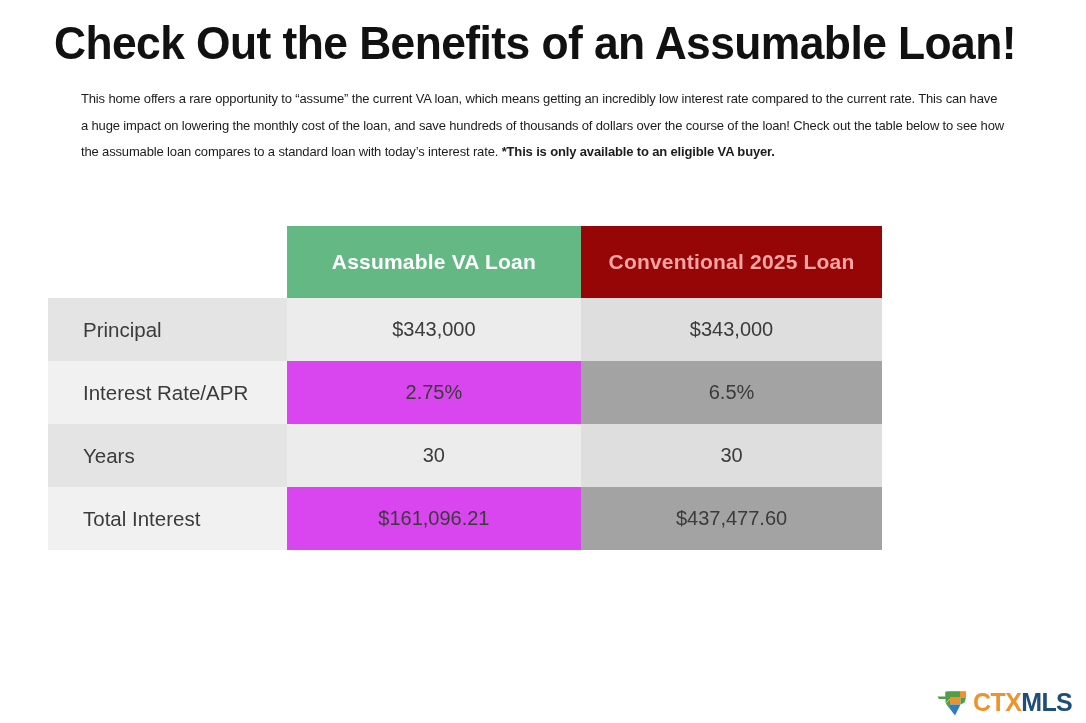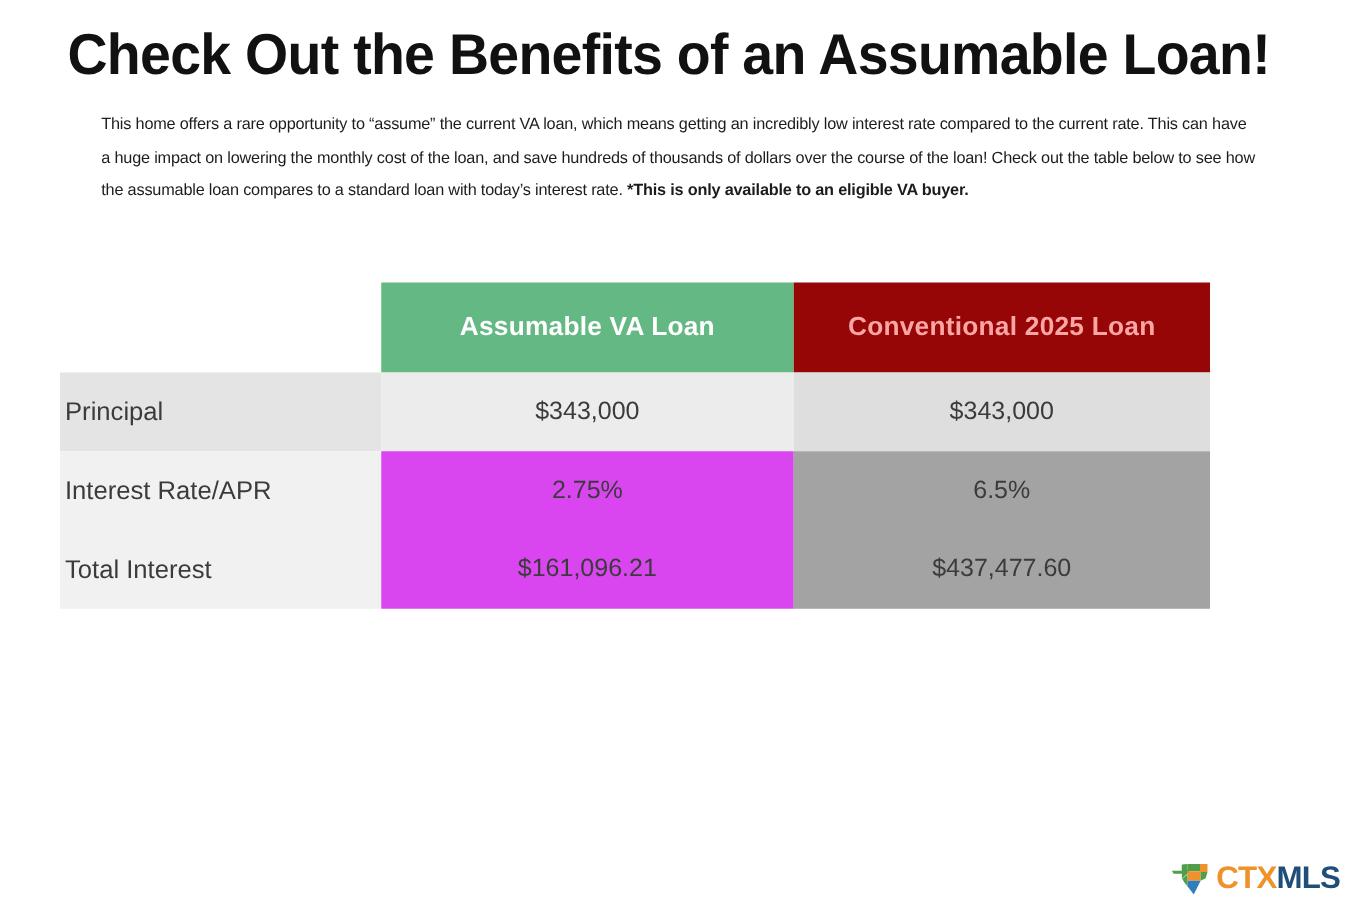--- a/index.html
+++ b/index.html
@@ -52,21 +52,21 @@
     letter-spacing: -0.15px;
     text-align: left;
   }
   .intro b { font-weight: bold; }
 
   
   .table {
     position: absolute;
     left: 48px;
     top: 226px;
-    width: 920px;
+    width: 834px;
     border-collapse: collapse;
   }
 
   .thead-row { height: 72px; }
 
   .th-blank {
     width: 277px;
     background: #ffffff;
   }
 
@@ -98,21 +98,21 @@
 
   .cell {
     vertical-align: middle;
     font-size: 19.5px;
     color: #3b3b3b;
     font-family: "Liberation Sans Narrow", "Liberation Sans", sans-serif;
   }
 
   .cell-label {
     text-align: left;
-    padding-left: 4px;
+    padding-left: 35px;
     font-size: 20.5px;
     color: #3b3b3b;
     line-height: 1.05;
   }
 
   .cell-label .sub {
     display: block;
     font-size: 11.5px;
     color: #5c5c5c;
     margin-top: 1px;
@@ -182,20 +182,25 @@
         <td class="cell cell-val cell-mid">$343,000</td>
         <td class="cell cell-val cell-right">$343,000</td>
       </tr>
 
       <tr class="body-row row-even">
         <td class="cell cell-label">Interest Rate/APR</td>
         <td class="cell cell-val cell-mid">2.75%</td>
         <td class="cell cell-val cell-right">6.5%</td>
       </tr>
 
+      <tr class="body-row row-odd">
+        <td class="cell cell-label">Years</td>
+        <td class="cell cell-val cell-mid">30</td>
+        <td class="cell cell-val cell-right">30</td>
+      </tr>
 
 
 
       <tr class="body-row row-even">
         <td class="cell cell-label">Total Interest</td>
         <td class="cell cell-val cell-mid">$161,096.21</td>
         <td class="cell cell-val cell-right">$437,477.60</td>
       </tr>
 
     </tbody>

